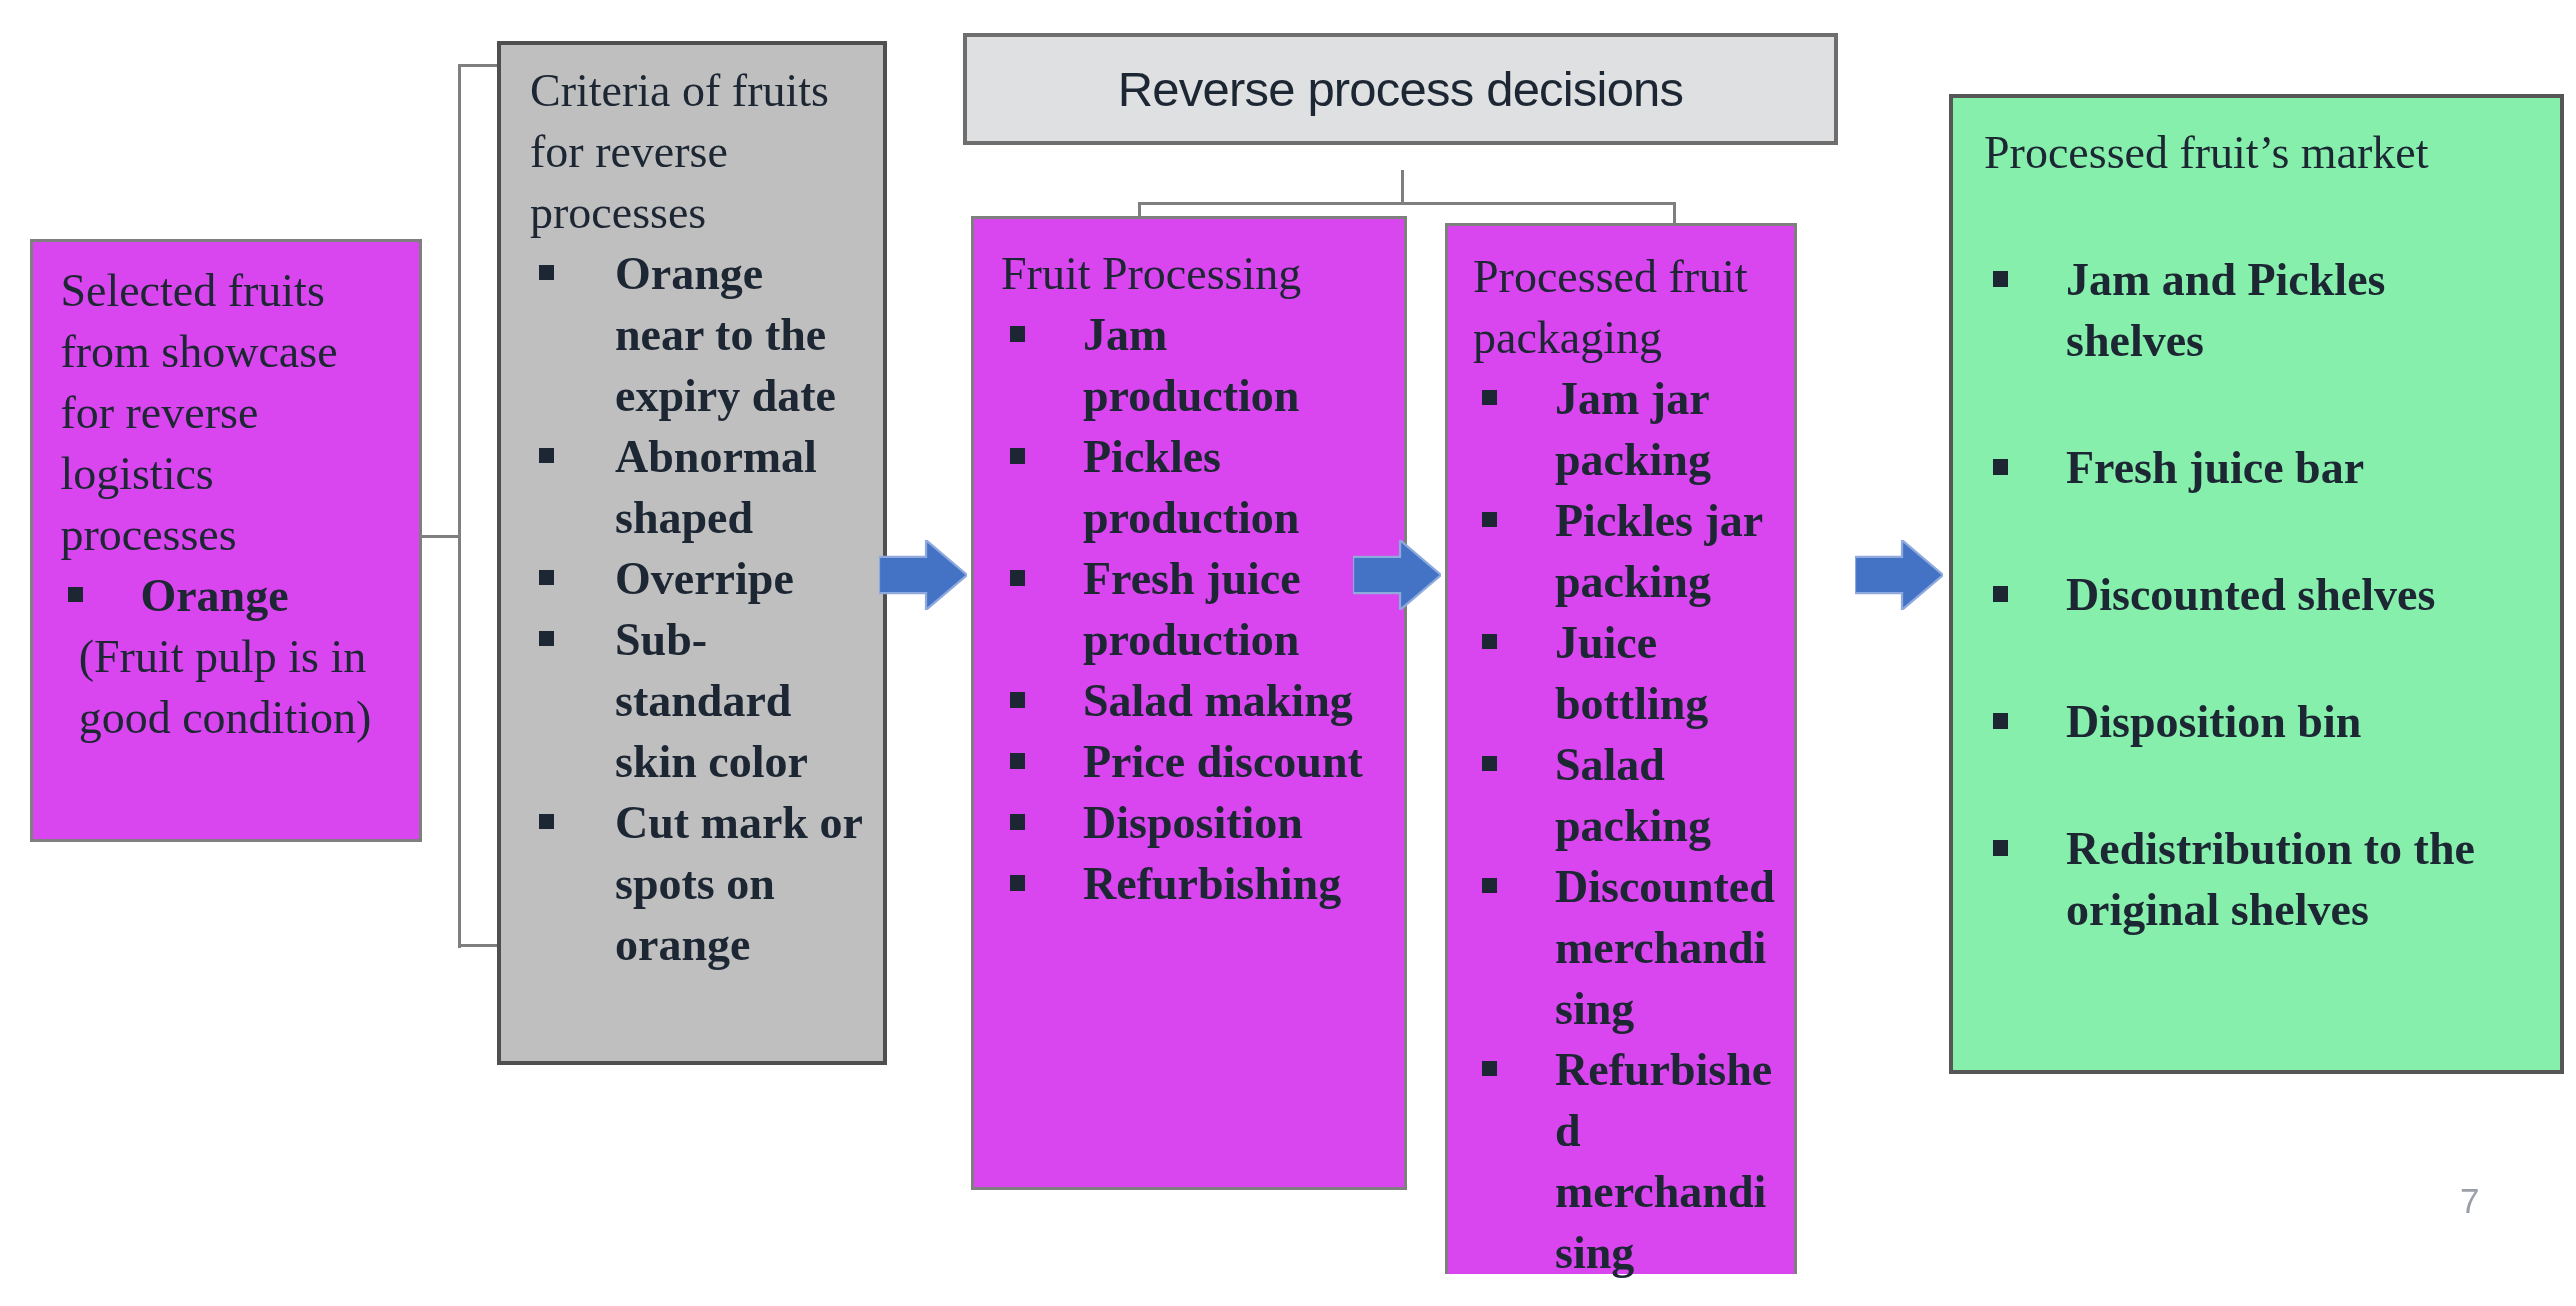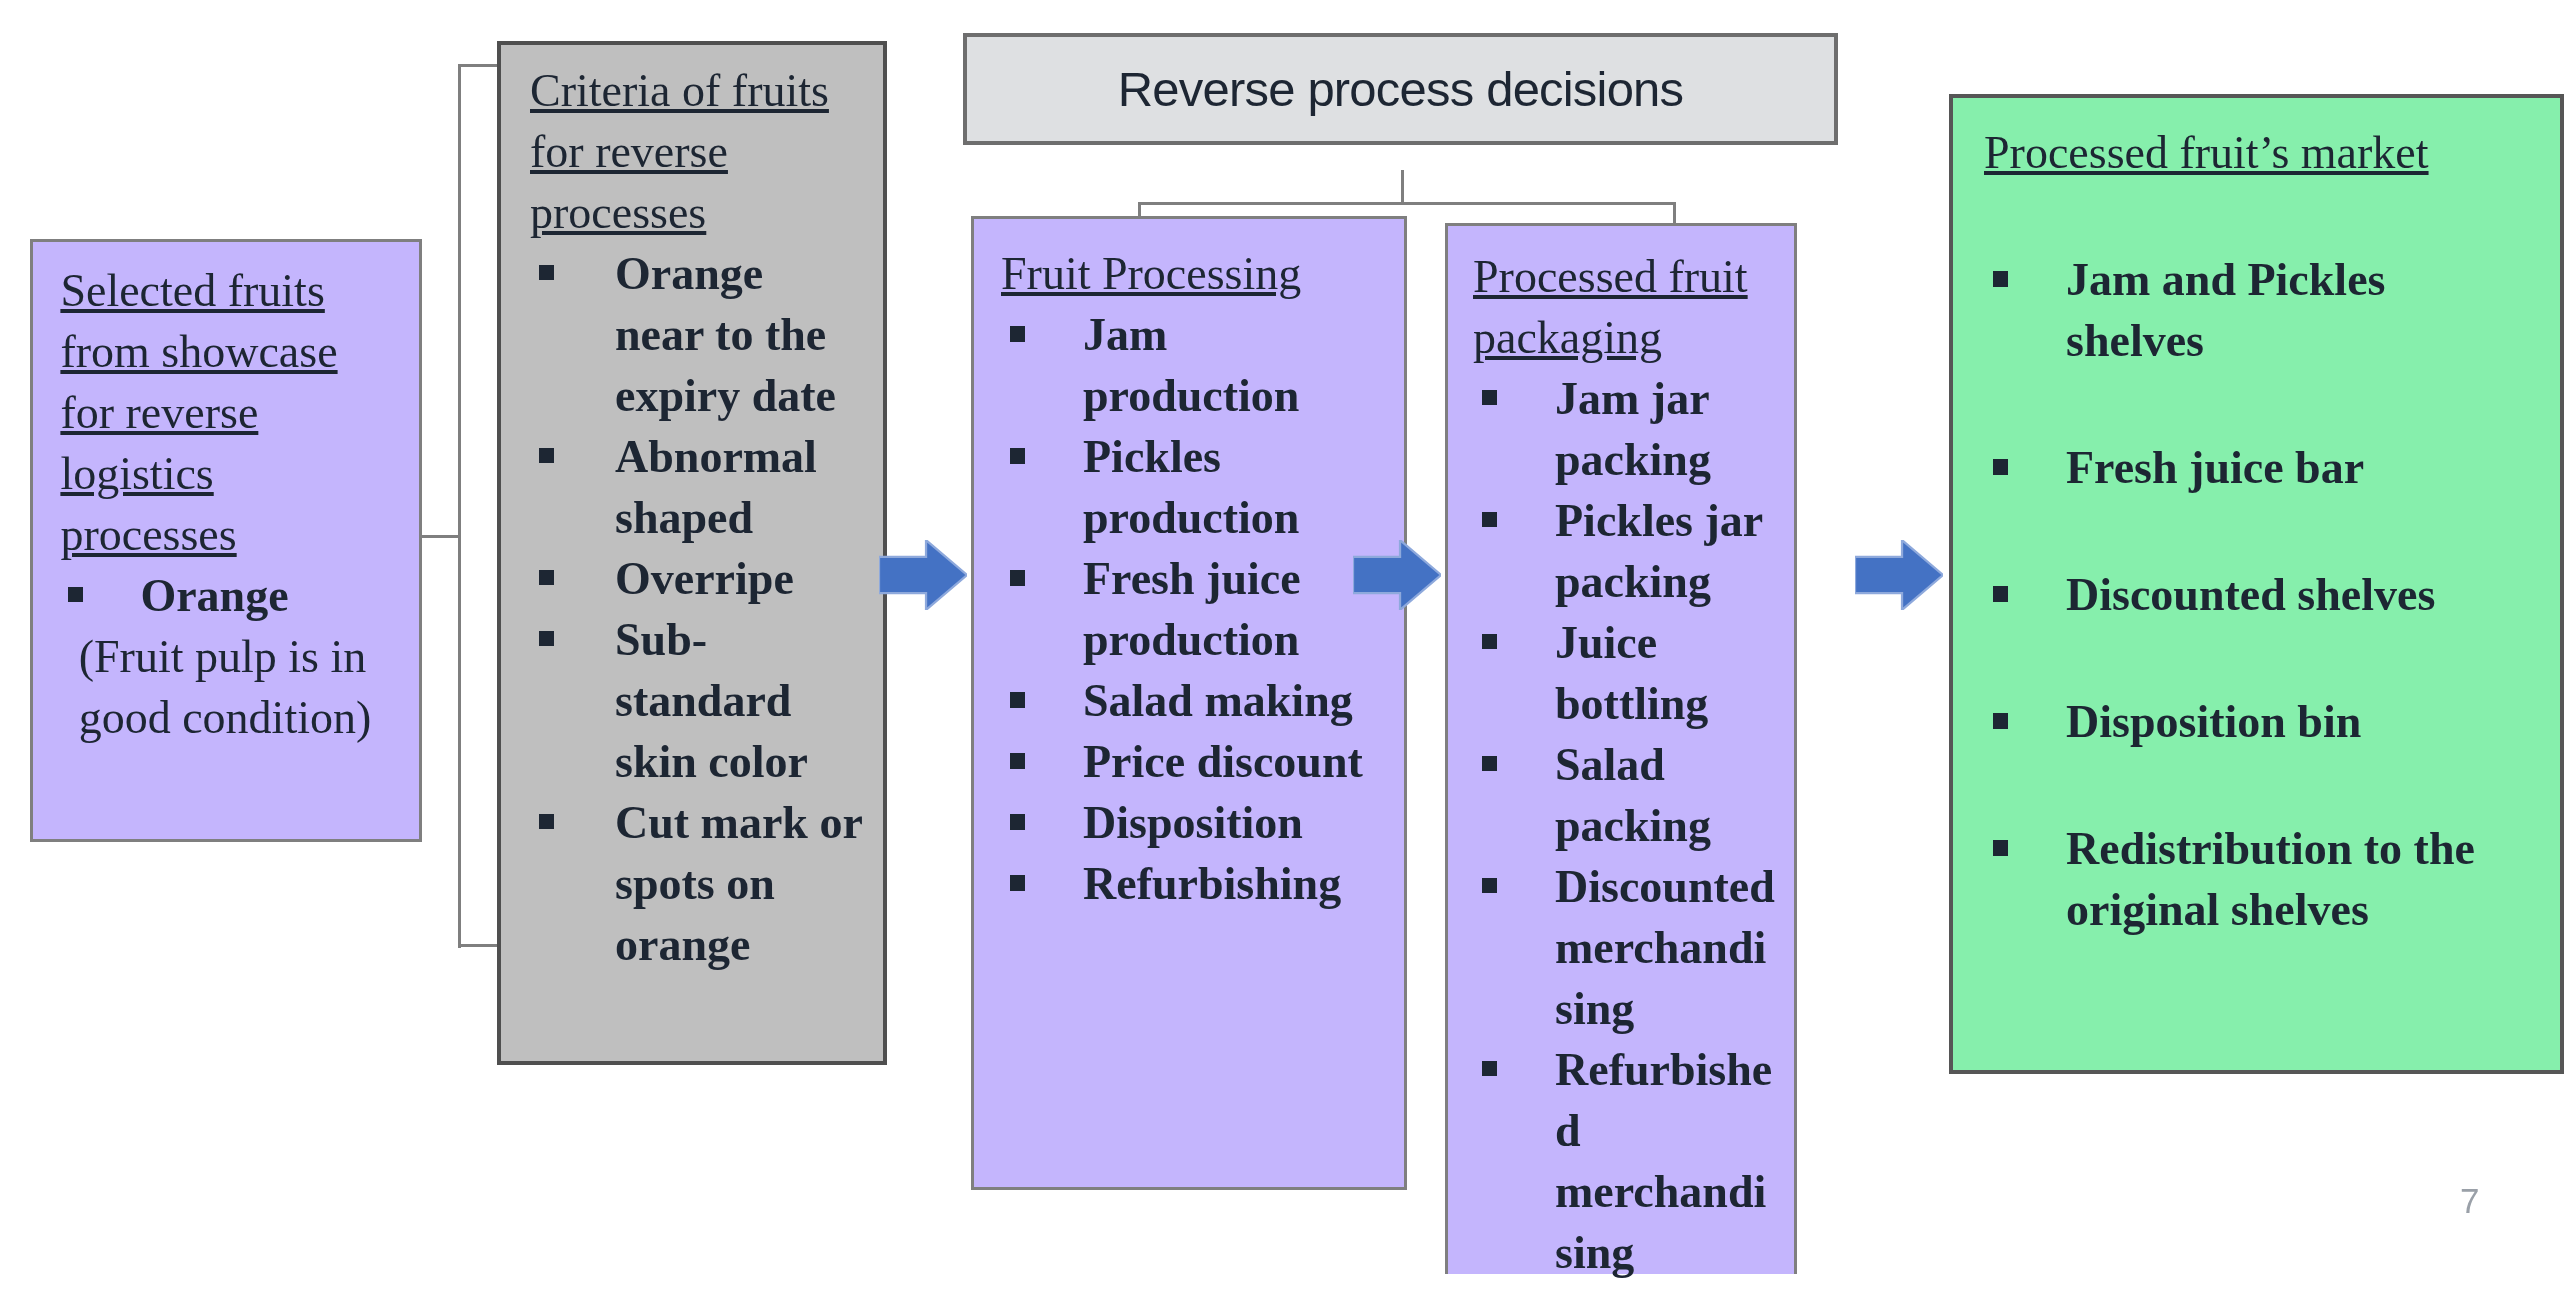--- a/index.html
+++ b/index.html
@@ -8,25 +8,25 @@
     width:2576px;height:1306px;
     background:#ffffff;
     font-family:"Liberation Serif", serif;
     color:#1d2633;
     overflow:hidden;
   }
   .box{
     position:absolute;
     box-sizing:border-box;
     border:3.8px solid #7f7f7f;
-    background:#c4b5fd;
+    background:#d946ef;
     font-size:46px;
     line-height:61px;
   }
-  .box .title{font-weight:400;text-decoration:underline;}
+  .box .title{font-weight:400;}
   ul.blist{list-style:none;margin:0;padding:0;}
   li.bitem{
     position:relative;
     padding-left:82px;
     font-weight:700;
     overflow-wrap:break-word;
     word-wrap:break-word;
   }
   li.bitem .sq{
     position:absolute;

